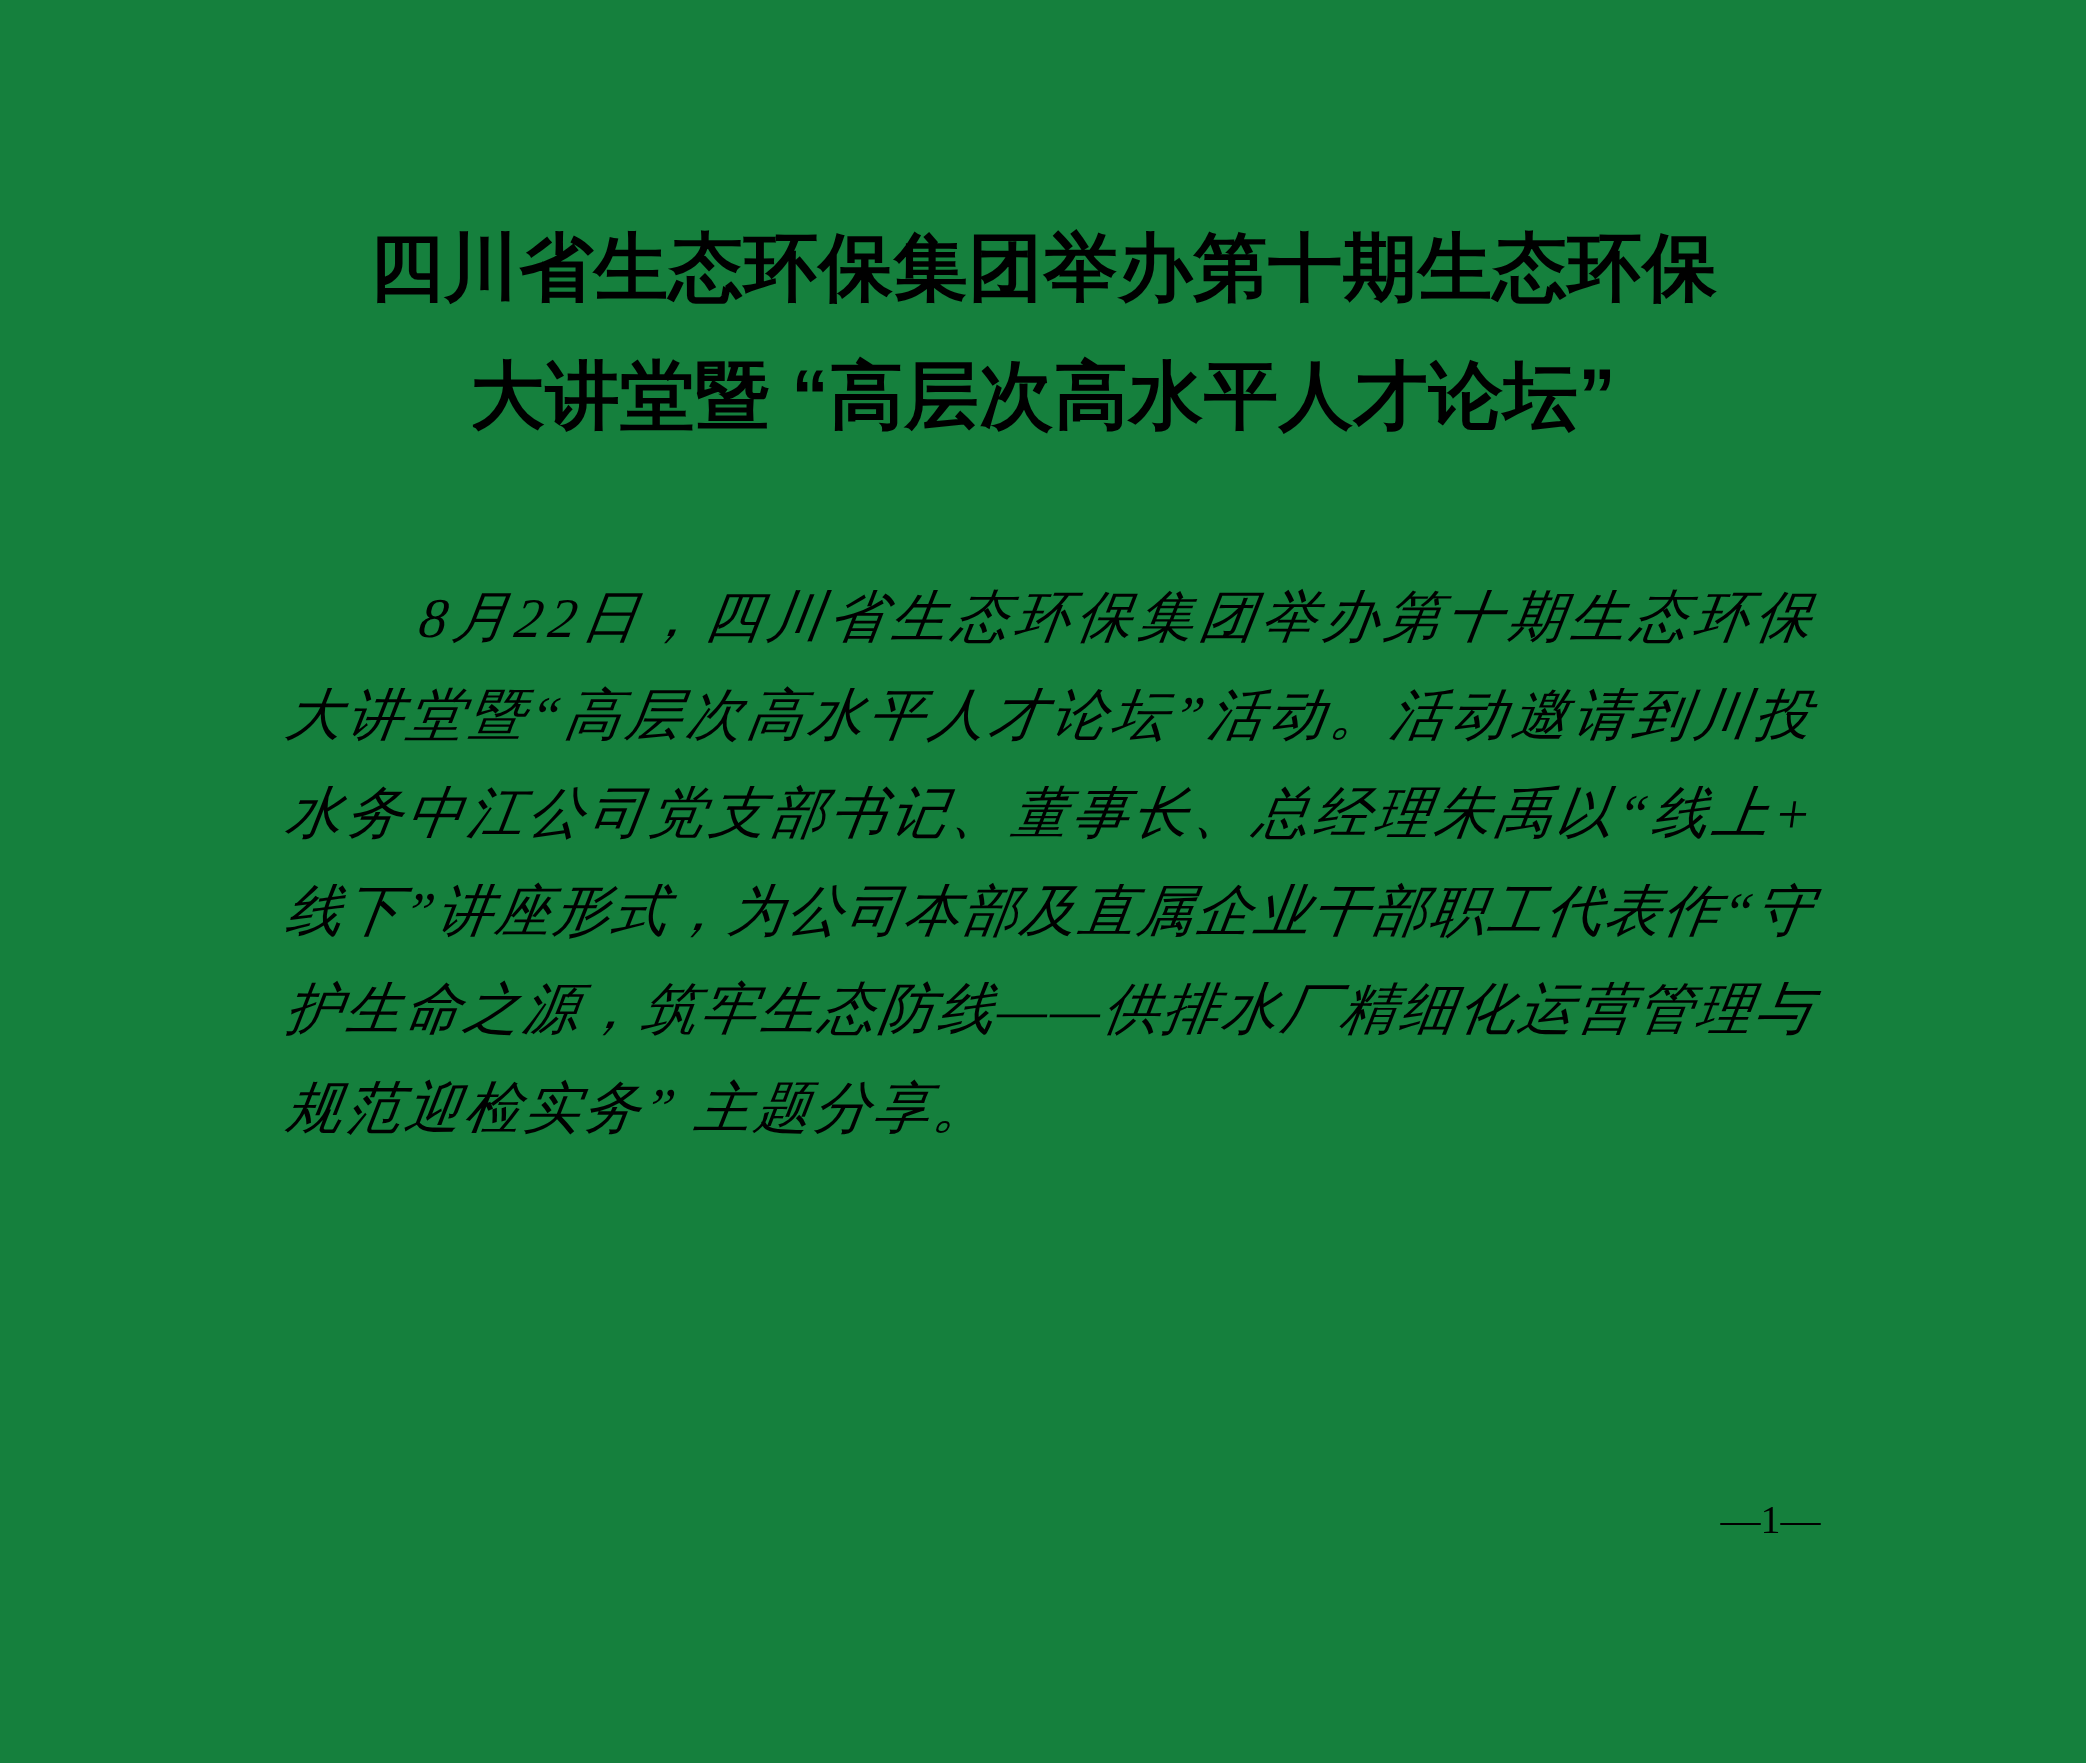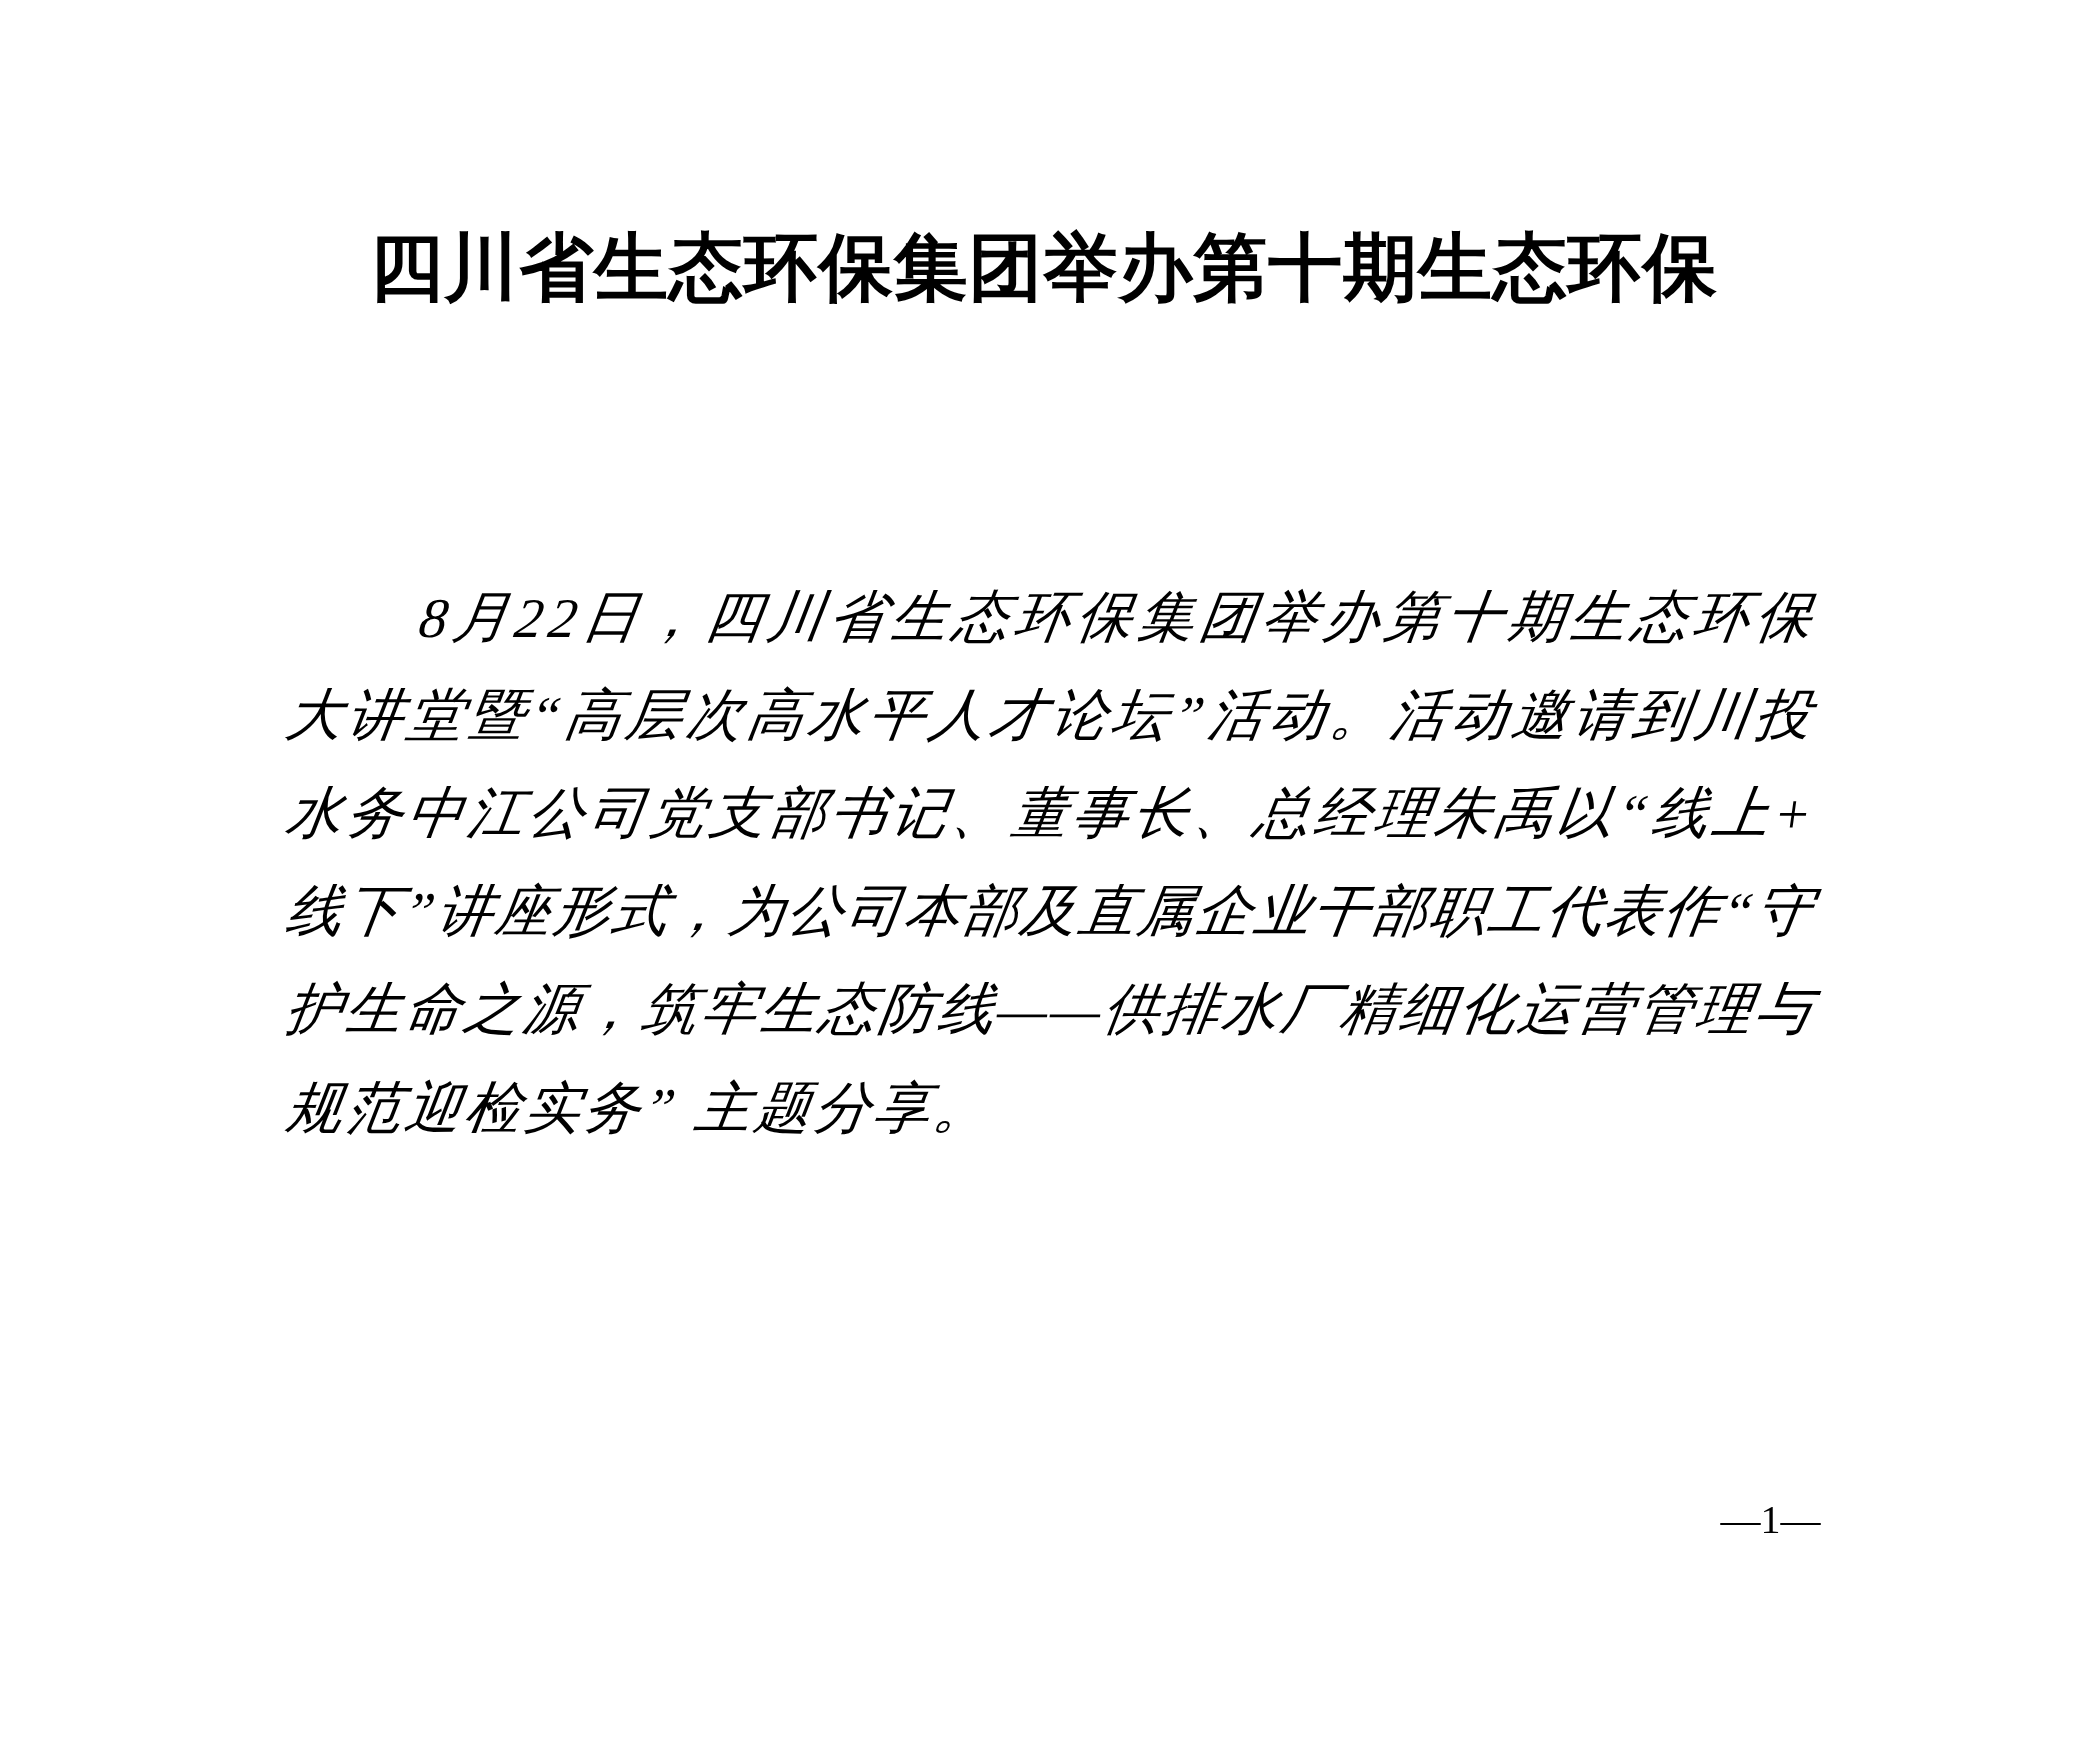--- a/index.html
+++ b/index.html
@@ -69,24 +69,25 @@
     font-family: "Liberation Serif", serif;
     font-size: 40px;
     line-height: 54px;
     color: #000000;
     white-space: nowrap;
   }
 </style>
 </head>
 <body>
 
-<div class="page" style="background: #ffffff; color: rgb(0, 0, 0);">
+<div class="page" style="background: #15803d; color: rgb(0, 0, 0);">
 
   <div class="doc-title">
     <div class="title-line">四川省生态环保集团举办第十期生态环保</div>
+    <div class="title-line">大讲堂暨 “高层次高水平人才论坛”</div>
   </div>
 
   <div class="body-paragraph">
       <div class="body-line" style="padding-left: 133px;">
         <span>8</span>
         <span>月</span>
         <span>2</span>
         <span>2</span>
         <span>日</span>
         <span>，</span>

